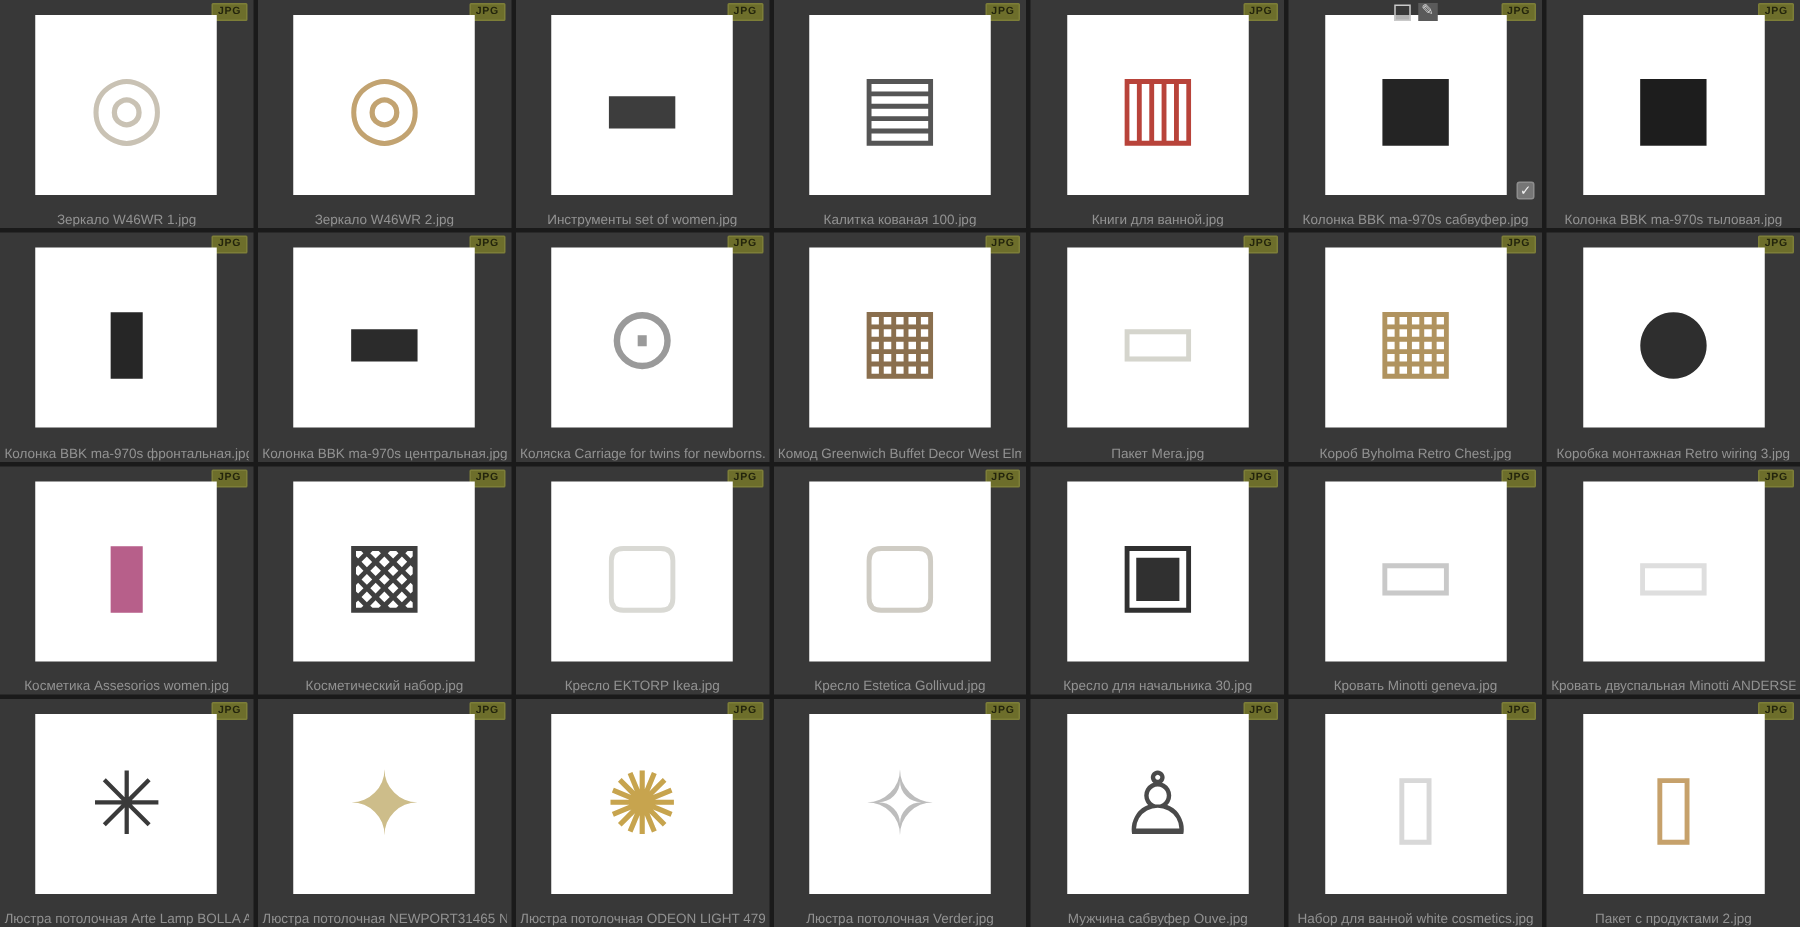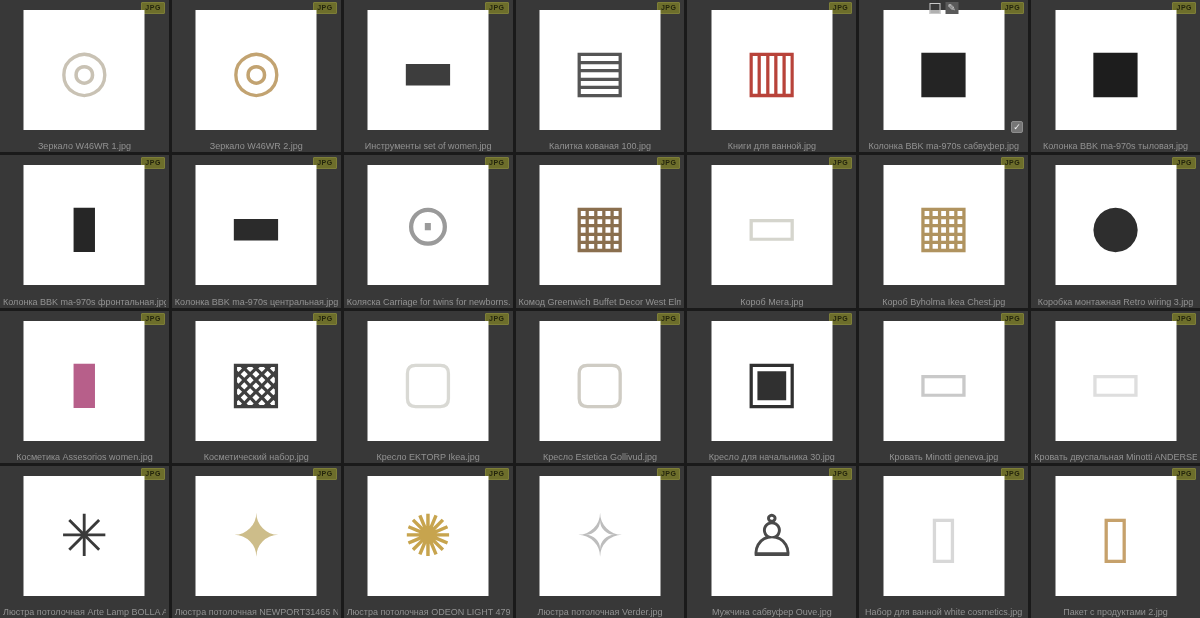--- a/index.html
+++ b/index.html
@@ -208,30 +208,30 @@
 
     <div class="caption">Комод Greenwich Buffet Decor West Elm.jpg</div>
   </div>
 
   <div class="cell">
     <span class="badge">JPG</span>
     <div class="thumb">
       <span class="glyph" style="color: rgb(213, 213, 205);">▭</span>
     </div>
 
-    <div class="caption">Короб Мега.jpg</div>
+    <div class="caption">Пакет Мега.jpg</div>
   </div>
 
   <div class="cell">
     <span class="badge">JPG</span>
     <div class="thumb">
       <span class="glyph" style="color: rgb(176, 147, 95);">▦</span>
     </div>
 
-    <div class="caption">Короб Byholma Ikea Chest.jpg</div>
+    <div class="caption">Короб Byholma Retro Chest.jpg</div>
   </div>
 
   <div class="cell">
     <span class="badge">JPG</span>
     <div class="thumb">
       <span class="glyph" style="color: rgb(46, 46, 46);">●</span>
     </div>
 
     <div class="caption">Коробка монтажная Retro wiring 3.jpg</div>
   </div>

